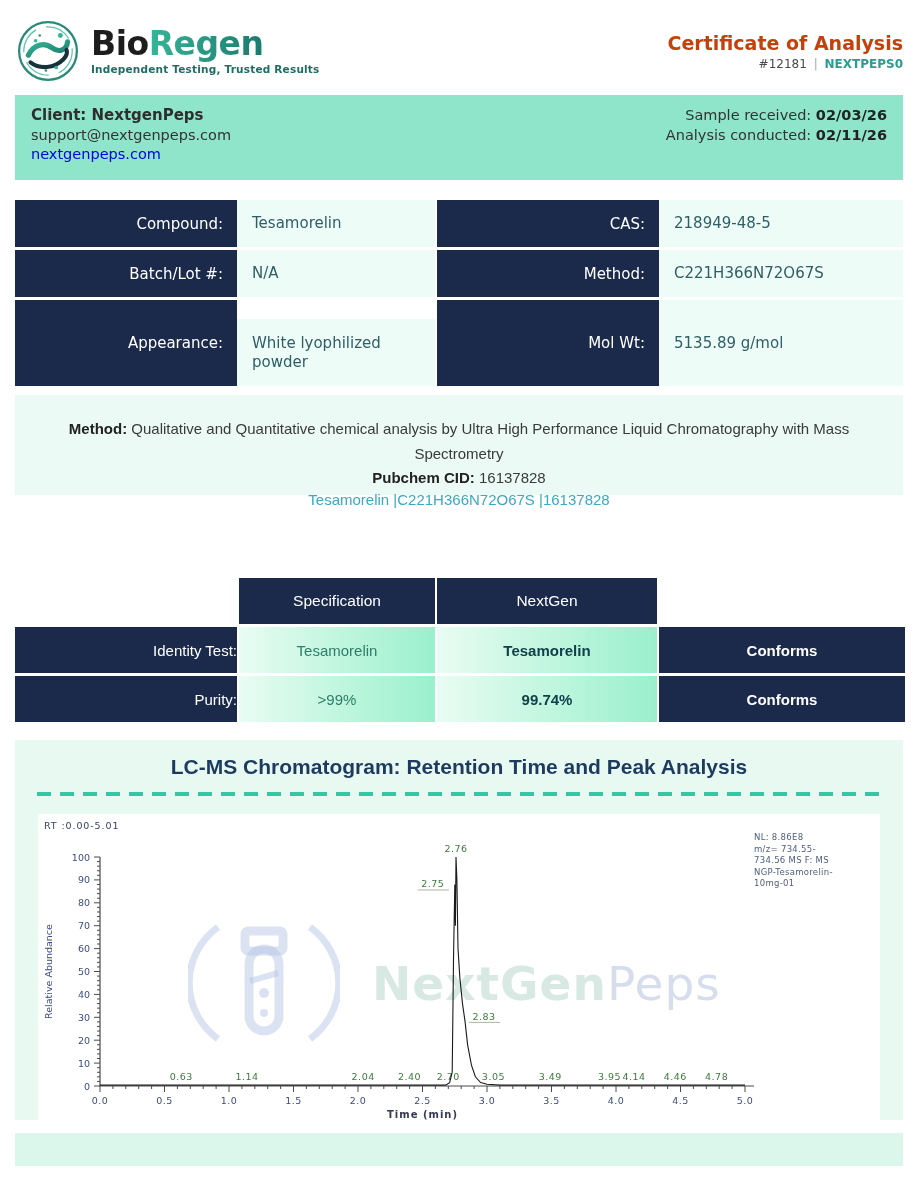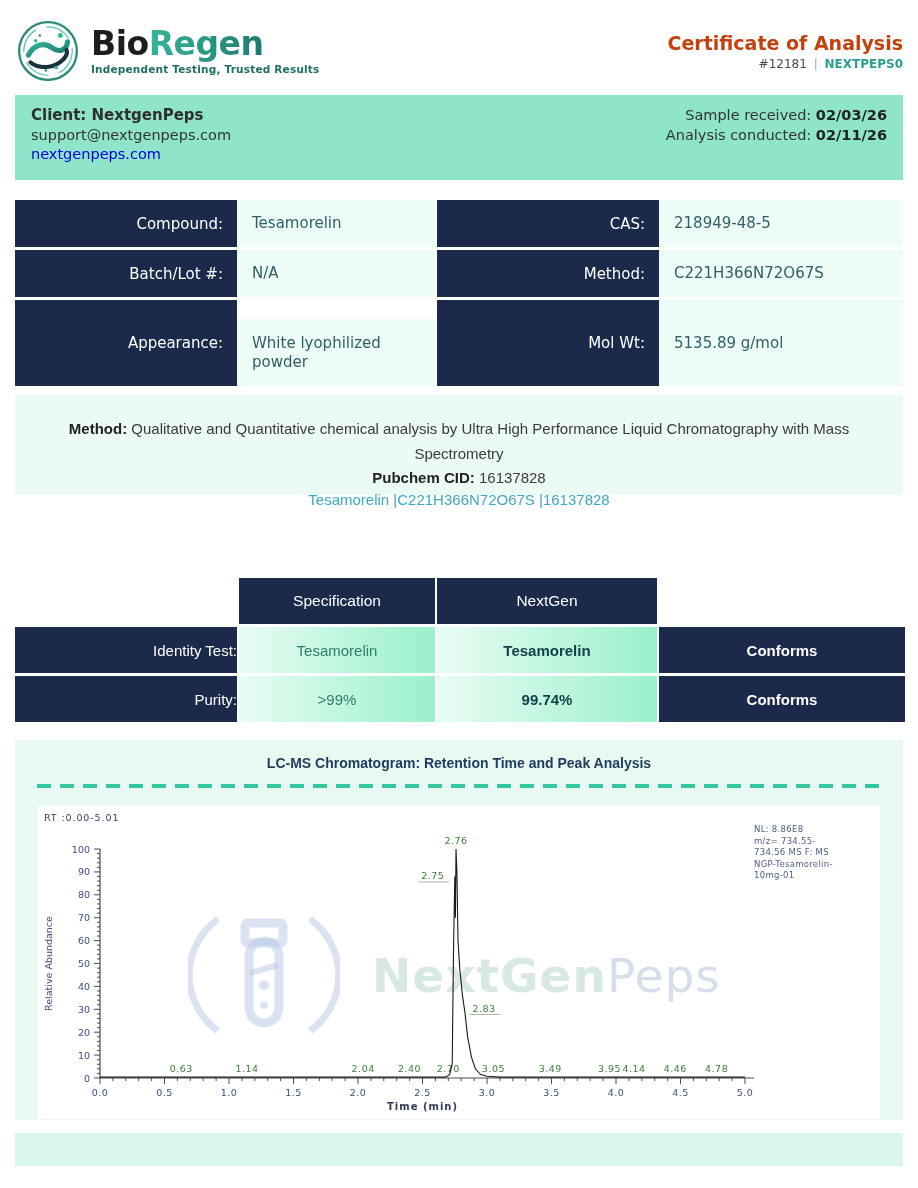--- a/index.html
+++ b/index.html
@@ -46,21 +46,21 @@
   .r-blank { background:transparent; min-height:46px; }
   .r-head { background:#1b2a4a; color:#fff; font-size:15.5px; display:flex; align-items:center; justify-content:center; min-height:46px; }
   .r-label { background:#1b2a4a; color:#fff; font-size:15px; display:flex; align-items:center; justify-content:flex-end; min-height:46px; }
   .r-mint { background:linear-gradient(90deg,#e9fcf3 0%,#9af0cc 100%); display:flex; align-items:center; justify-content:center; font-size:15px; min-height:46px; }
   .r-spec { color:#2e7d68; }
   .r-result { color:#12404a; font-weight:bold; }
   .r-status { background:#1b2a4a; color:#fff; font-weight:bold; font-size:15px; display:flex; align-items:center; justify-content:center; min-height:46px; }
 
   
   .chrom-box { position:absolute; left:15px; right:15px; top:740px; height:380px; background:#e7f9f1; }
-  .chrom-title { text-align:center; font-size:14px; font-weight:bold; color:#1d3b5e; padding-top:15px; font-family:"Liberation Sans", sans-serif; }
+  .chrom-title { text-align:center; font-size:21px; font-weight:bold; color:#1d3b5e; padding-top:15px; font-family:"Liberation Sans", sans-serif; }
   .chrom-dash { height:4px; margin:13px 22px 0 22px; background:repeating-linear-gradient(90deg,#35c7a3 0 14px,transparent 14px 23px); }
   .chart-panel { position:relative; width:842px; height:313px; margin:18px auto 0 auto; background:#fff; }
   .chart-svg { position:absolute; left:0; top:0; z-index:2; }
   .chart-anno { position:absolute; left:716px; top:18px; z-index:3; font-size:8.5px; line-height:11.5px; color:#50607e; white-space:pre-line; letter-spacing:0.3px; }
   .watermark { position:absolute; left:150px; top:95px; z-index:1; display:flex; align-items:center; gap:32px; }
   .wm-icon { width:152px; height:148px; }
   .wm-text { font-size:47px; font-weight:bold; letter-spacing:1px; white-space:nowrap; }
   .wm-left { color:rgba(150,196,178,0.38); }
   .wm-right { color:rgba(163,180,212,0.45); font-weight:normal; }
 

